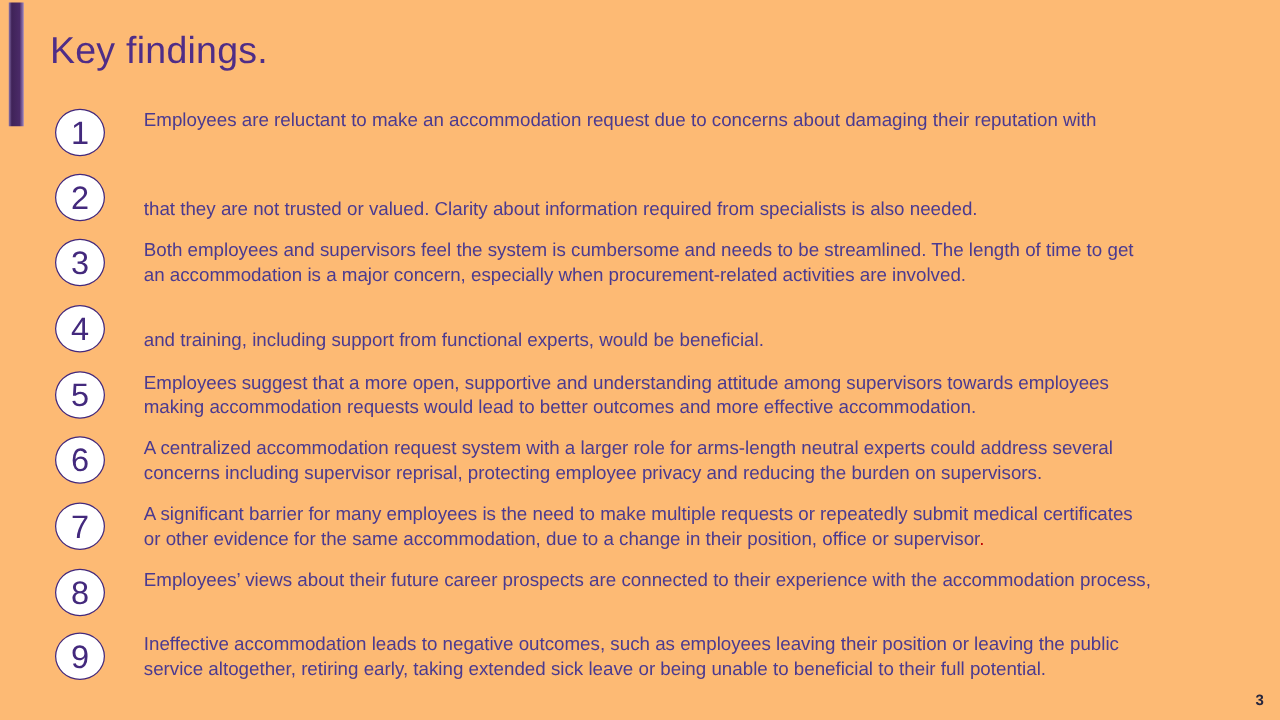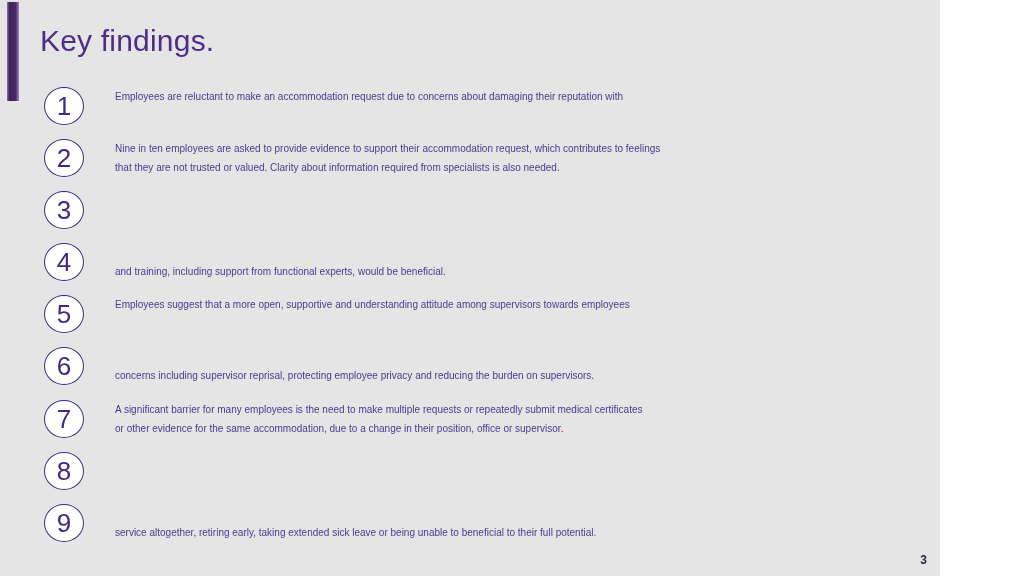--- a/index.html
+++ b/index.html
@@ -3,23 +3,23 @@
 <meta charset="utf-8">
 <style>
   html, body {
     margin: 0;
     padding: 0;
     background: #ffffff;
     font-family: "Liberation Sans", sans-serif;
   }
   .slide {
     position: relative;
-    width: 940px;
+    width: 1024px;
     height: 576px;
-    background: #e5e5e5;
+    background: #fdba74;
     overflow: hidden;
   }
   .accent-bar {
     position: absolute;
     left: 7px;
     top: 2px;
     width: 12px;
     height: 99px;
     background: linear-gradient(90deg, #8b74ae 0%, #3f2358 20%, #4a2a67 72%, #9c86c0 100%);
   }
@@ -56,21 +56,21 @@
     display: flex;
     align-items: center;
     justify-content: center;
     color: #43297d;
     font-size: 26px;
     line-height: 1;
     background: #ffffff;
   }
   .finding-text {
     margin: 0 0 0 31px;
-    font-size: 10px;
+    font-size: 15px;
     line-height: 19.6px;
     color: #4b3a90;
     white-space: nowrap;
   }
   .red-tail {
     color: #c00000;
   }
   .page-number {
     position: absolute;
     right: 13px;
@@ -93,68 +93,68 @@
       <div class="num-circle">
         <span>1</span>
       </div>
       <p class="finding-text"><span>Employees are reluctant to make an accommodation request due to concerns about damaging their reputation with</span><br><span class="red-tail"></span></p>
     </div>
 
     <div class="finding">
       <div class="num-circle">
         <span>2</span>
       </div>
-      <p class="finding-text"><span>Nine in ten employees are asked to provide evidence to support their accommodation request, which contributes to feelings</span><br><span>that they are not trusted or valued. Clarity about information required from specialists is also needed.</span><span class="red-tail"></span></p>
+      <p class="finding-text"><br><span>that they are not trusted or valued. Clarity about information required from specialists is also needed.</span><span class="red-tail"></span></p>
     </div>
 
     <div class="finding">
       <div class="num-circle">
         <span>3</span>
       </div>
-      <p class="finding-text"><br><span class="red-tail"></span></p>
+      <p class="finding-text"><span>Both employees and supervisors feel the system is cumbersome and needs to be streamlined. The length of time to get</span><br><span>an accommodation is a major concern, especially when procurement-related activities are involved.</span><span class="red-tail"></span></p>
     </div>
 
     <div class="finding">
       <div class="num-circle">
         <span>4</span>
       </div>
       <p class="finding-text"><br><span>and training, including support from functional experts, would be beneficial.</span><span class="red-tail"></span></p>
     </div>
 
     <div class="finding">
       <div class="num-circle">
         <span>5</span>
       </div>
-      <p class="finding-text"><span>Employees suggest that a more open, supportive and understanding attitude among supervisors towards employees</span><br><span class="red-tail"></span></p>
+      <p class="finding-text"><span>Employees suggest that a more open, supportive and understanding attitude among supervisors towards employees</span><br><span>making accommodation requests would lead to better outcomes and more effective accommodation.</span><span class="red-tail"></span></p>
     </div>
 
     <div class="finding">
       <div class="num-circle">
         <span>6</span>
       </div>
-      <p class="finding-text"><br><span>concerns including supervisor reprisal, protecting employee privacy and reducing the burden on supervisors.</span><span class="red-tail"></span></p>
+      <p class="finding-text"><span>A centralized accommodation request system with a larger role for arms-length neutral experts could address several</span><br><span>concerns including supervisor reprisal, protecting employee privacy and reducing the burden on supervisors.</span><span class="red-tail"></span></p>
     </div>
 
     <div class="finding">
       <div class="num-circle">
         <span>7</span>
       </div>
       <p class="finding-text"><span>A significant barrier for many employees is the need to make multiple requests or repeatedly submit medical certificates</span><br><span>or other evidence for the same accommodation, due to a change in their position, office or supervisor</span><span class="red-tail">.</span></p>
     </div>
 
     <div class="finding">
       <div class="num-circle">
         <span>8</span>
       </div>
-      <p class="finding-text"><br><span class="red-tail"></span></p>
+      <p class="finding-text"><span>Employees’ views about their future career prospects are connected to their experience with the accommodation process,</span><br><span class="red-tail"></span></p>
     </div>
 
     <div class="finding">
       <div class="num-circle">
         <span>9</span>
       </div>
-      <p class="finding-text"><br><span>service altogether, retiring early, taking extended sick leave or being unable to beneficial to their full potential.</span><span class="red-tail"></span></p>
+      <p class="finding-text"><span>Ineffective accommodation leads to negative outcomes, such as employees leaving their position or leaving the public</span><br><span>service altogether, retiring early, taking extended sick leave or being unable to beneficial to their full potential.</span><span class="red-tail"></span></p>
     </div>
 
   </div>
 
   <div class="page-number">3</div>
 </div>
 
 </body></html>

